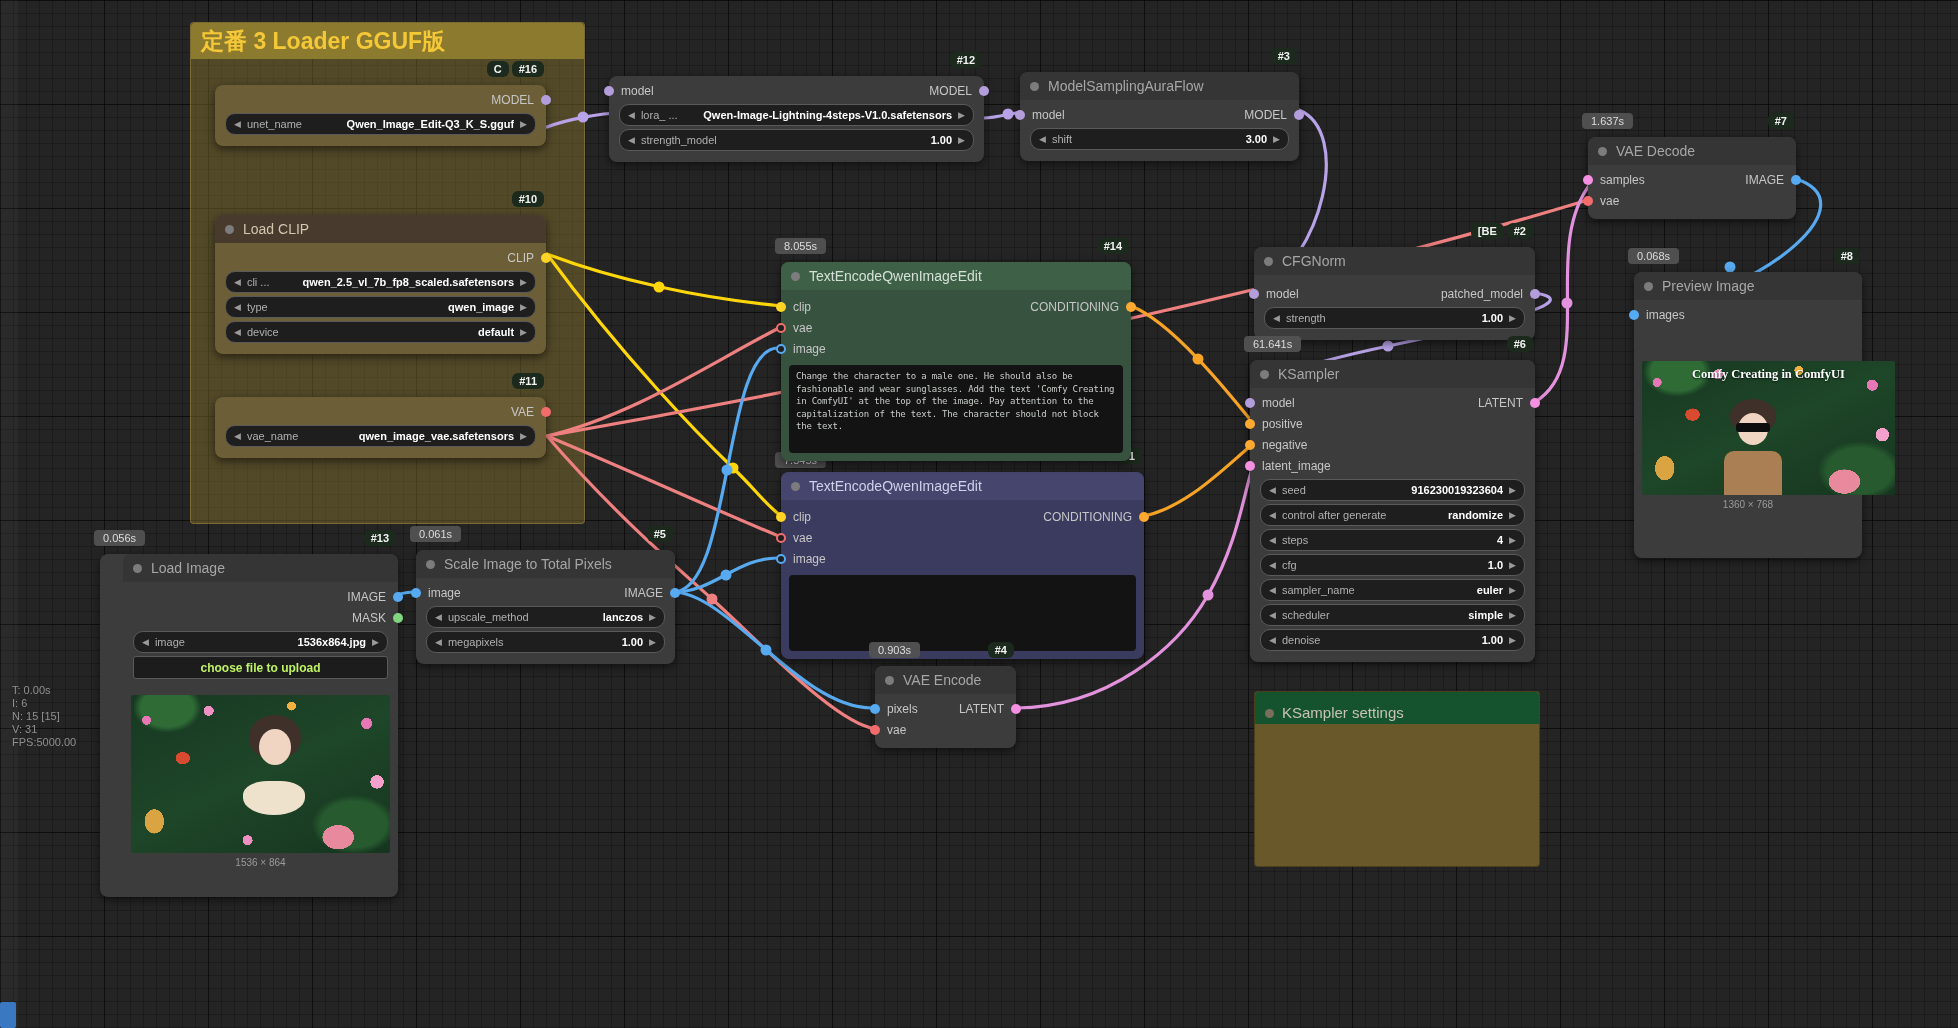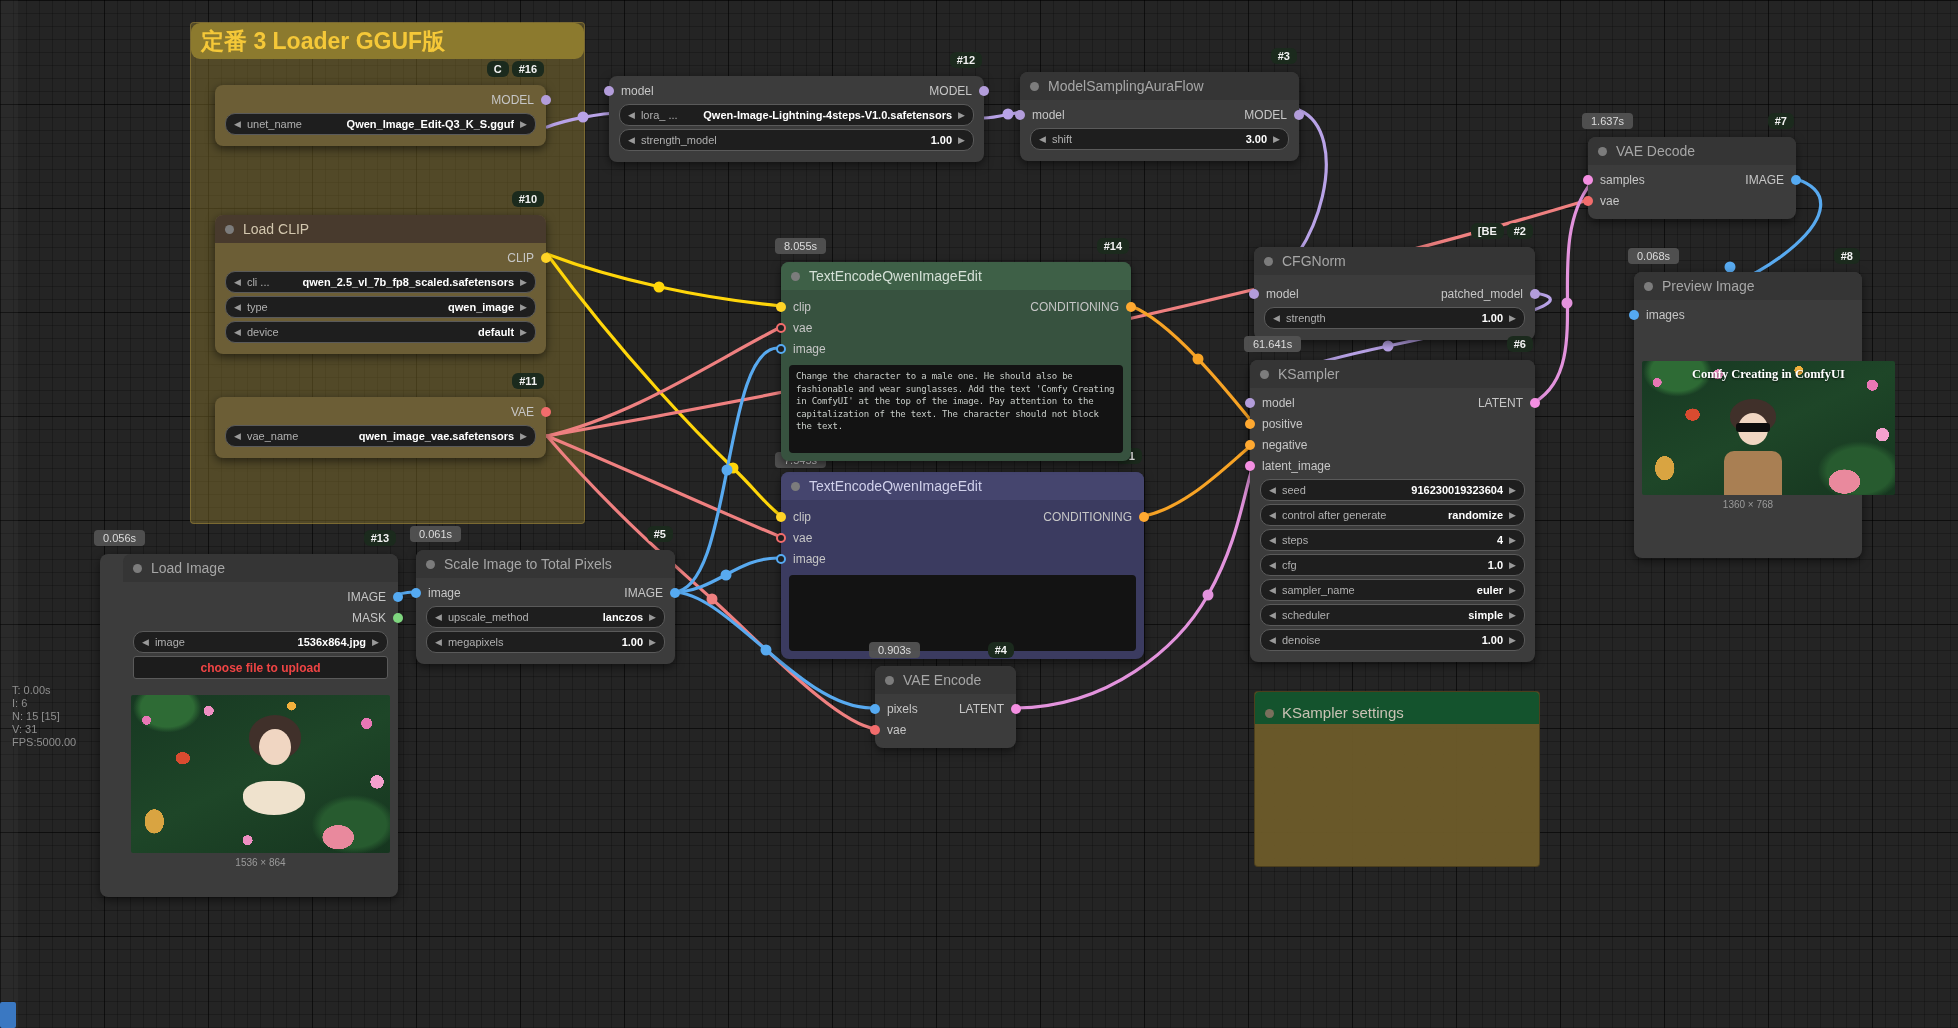--- a/index.html
+++ b/index.html
@@ -14,21 +14,21 @@
       linear-gradient(90deg, rgba(0,0,0,.22) 1px, transparent 1px);
     background-size:104px 104px,104px 104px,13px 13px,13px 13px;
   }
   .edge-strip{position:absolute;left:0;top:0;width:18px;height:1028px;background:rgba(255,255,255,.03);}
   .corner-box{position:absolute;left:0;top:1002px;width:16px;height:26px;background:#3a78c2;border-radius:2px;}
 
   
   .group{position:absolute;border-radius:4px;z-index:1;}
   .gtitle{display:block;border-radius:4px 4px 0 0;white-space:nowrap;overflow:hidden;}
   .g-loader{left:190px;top:22px;width:393px;height:500px;background:rgba(153,131,48,.40);border:1px solid rgba(200,170,70,.35);}
-  .g-loader .gtitle{height:36px;line-height:36px;padding:0 10px;background:#8c7a2e;color:#f5c838;font-size:23px;font-weight:bold;border-radius:9px;}
+  .g-loader .gtitle{height:36px;line-height:36px;padding:0 10px;background:#8c7a2e;color:#f5c838;font-size:23px;font-weight:bold;}
   .g-sampler{left:1254px;top:691px;width:284px;height:174px;background:rgba(112,93,42,.92);border:1px solid rgba(70,58,28,.8);}
   .g-sampler .gtitle{height:20px;line-height:30px;padding:6px 10px;background:#14532d;color:#c9c2b4;font-size:15px;}
   .g-sampler .gdot{display:inline-block;width:9px;height:9px;border-radius:50%;background:#7a6f5c;margin-right:8px;}
 
   
   #links{position:absolute;left:0;top:0;z-index:2;pointer-events:none;}
   #links path{fill:none;stroke-width:3.2px;stroke-linecap:round;}
   .lk-purple{stroke:#b9a3e8;} .lk-yellow{stroke:#ffd60a;} .lk-red{stroke:#ef8080;}
   .lk-blue{stroke:#58aaf0;} .lk-orange{stroke:#f7a325;} .lk-pink{stroke:#e393dd;}
 
@@ -55,21 +55,21 @@
   .c-cond{background:#ffa931;color:#ffa931;}  .c-latent{background:#f48fe2;color:#f48fe2;}
   .c-mask{background:#7fd67f;color:#7fd67f;}
   .port.ring{background:#202020;border:2.5px solid currentColor;}
 
   .widget{height:20px;margin:3px 10px;background:#1e1e1e;border:1px solid #5a5a5a;border-radius:10px;
           display:flex;align-items:center;padding:0 8px;font-size:11px;gap:6px;color:#b0b0b0;}
   .wa{flex:none;font-size:9px;color:#9a9a9a;line-height:1;}
   .wn{white-space:nowrap;}
   .wv{flex:1;text-align:right;color:#fff;font-weight:bold;white-space:nowrap;overflow:hidden;}
   .upbtn{height:21px;margin:3px 10px;background:#1c1c1c;border:1px solid #5a5a5a;border-radius:3px;
-         display:flex;align-items:center;justify-content:center;color:#ef4444;font-weight:bold;font-size:12px;}
+         display:flex;align-items:center;justify-content:center;color:#bef264;font-weight:bold;font-size:12px;}
 
   .tbox{margin:6px 8px 0 8px;background:#131313;border-radius:4px;padding:5px 7px;
         font-family:"DejaVu Sans Mono",monospace;font-size:9px;line-height:12.5px;letter-spacing:-.2px;
         color:#c9cec9;white-space:pre-wrap;overflow:hidden;}
 
   .timer{position:absolute;top:-24px;left:-6px;background:rgba(82,82,82,.95);color:#dcdcdc;
          font-size:11px;padding:2px 9px;border-radius:4px;white-space:nowrap;}
   .badges{position:absolute;top:-24px;right:2px;display:flex;gap:3px;}
   .badge{background:#1b2a1d;color:#f2f2f2;font-weight:bold;font-size:11px;padding:2px 7px;border-radius:6px;white-space:nowrap;}
 

